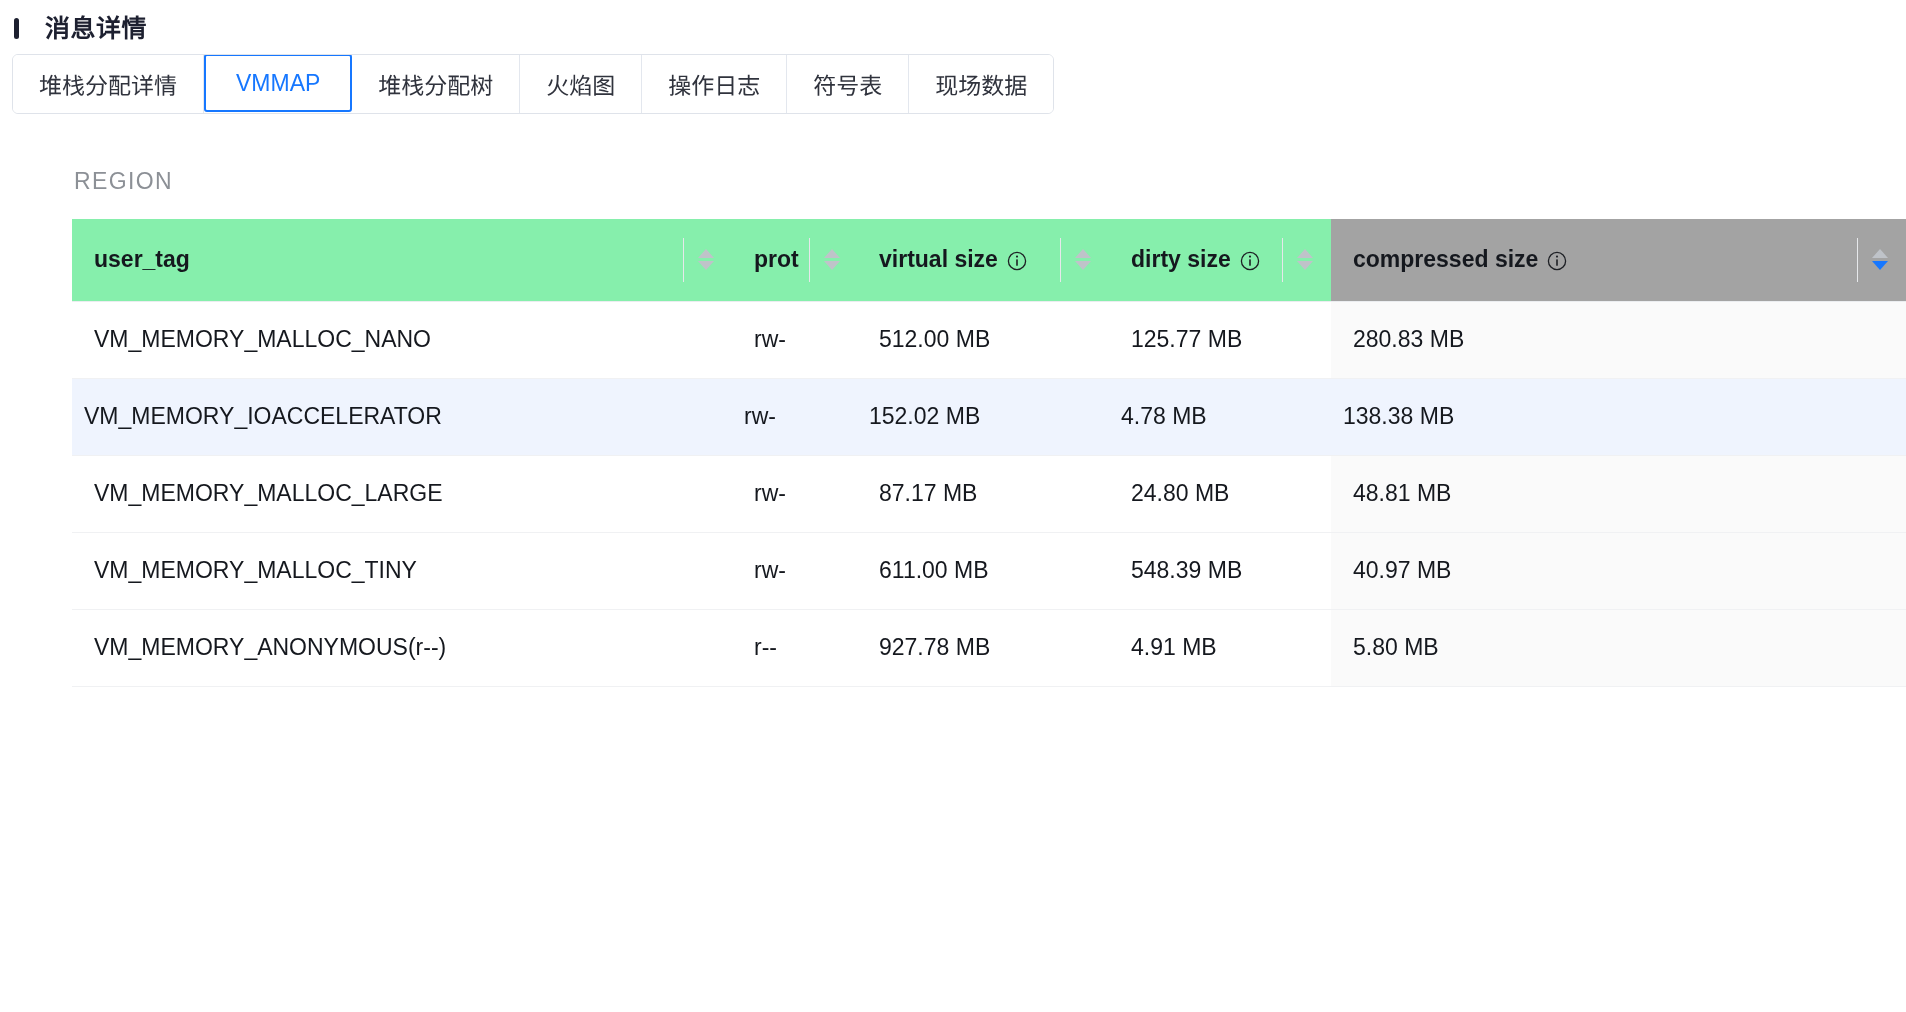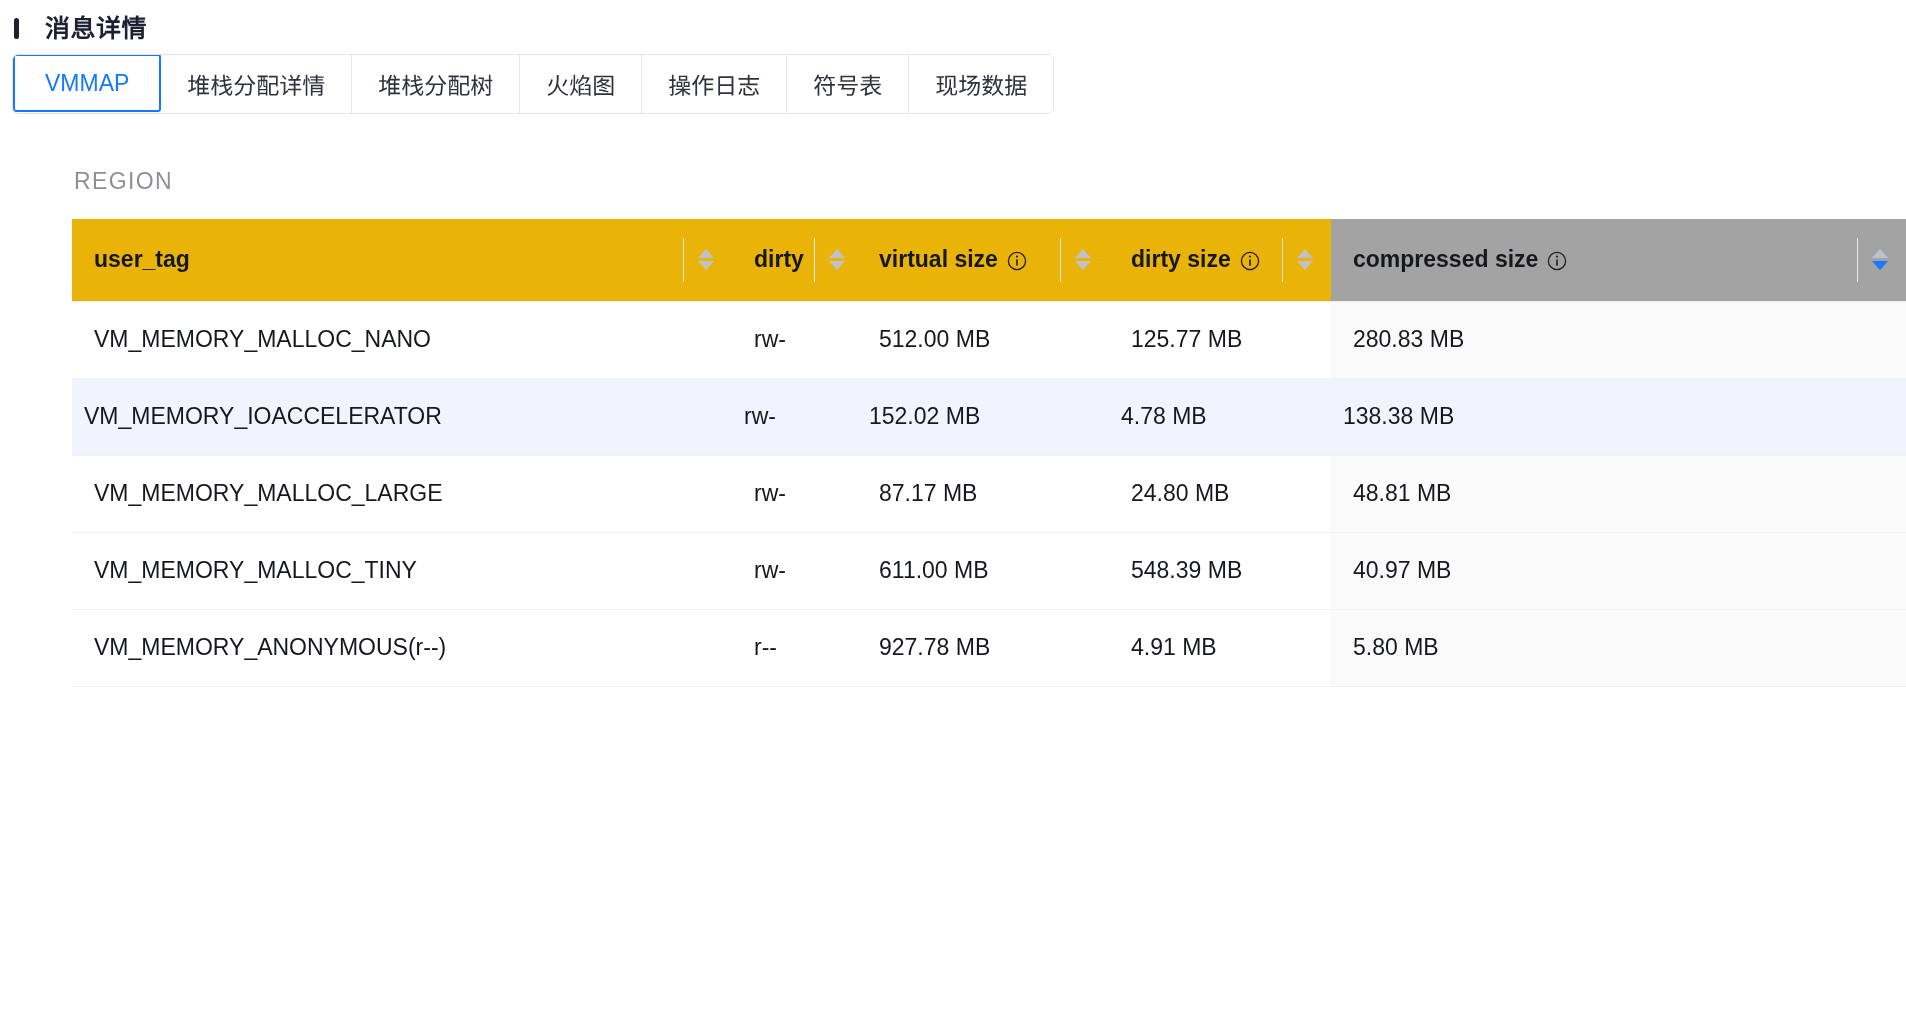--- a/index.html
+++ b/index.html
@@ -95,21 +95,21 @@
   .table-area {
     margin: 24px 0 0 72px;
     width: 1834px;
   }
   table.vmmap {
     border-collapse: collapse;
     width: 100%;
     table-layout: fixed;
   }
   table.vmmap th {
-    background: #eab308;
+    background: #86efac;
     font-size: 23px;
     font-weight: 700;
     color: #15181e;
     text-align: left;
     padding: 0 0 0 22px;
     height: 82px;
     vertical-align: middle;
     border-bottom: 1px solid #ebedf0;
     position: relative;
     white-space: nowrap;
@@ -189,25 +189,25 @@
 
 <div class="page">
 
   <div class="page-header">
     <div class="title-accent"></div>
     <div class="page-title">消息详情</div>
   </div>
 
   <div class="tabs-wrap">
     <div class="tabs" id="tab-bar">
+        <div class="tab">
+          <span>堆栈分配详情</span>
+        </div>
         <div class="tab active">
           <span>VMMAP</span>
-        </div>
-        <div class="tab">
-          <span>堆栈分配详情</span>
         </div>
         <div class="tab">
           <span>堆栈分配树</span>
         </div>
         <div class="tab">
           <span>火焰图</span>
         </div>
         <div class="tab">
           <span>操作日志</span>
         </div>
@@ -240,21 +240,21 @@
                 </span>
                 <span class="sorter">
                   <span class="tri-up"></span>
                   <span class="tri-dn"></span>
                 </span>
               </div>
             </th>
             <th>
               <div class="th-inner">
                 <span class="th-label">
-                  <span>dirty</span>
+                  <span>prot</span>
                 </span>
                 <span class="sorter">
                   <span class="tri-up"></span>
                   <span class="tri-dn"></span>
                 </span>
               </div>
             </th>
             <th>
               <div class="th-inner">
                 <span class="th-label">

